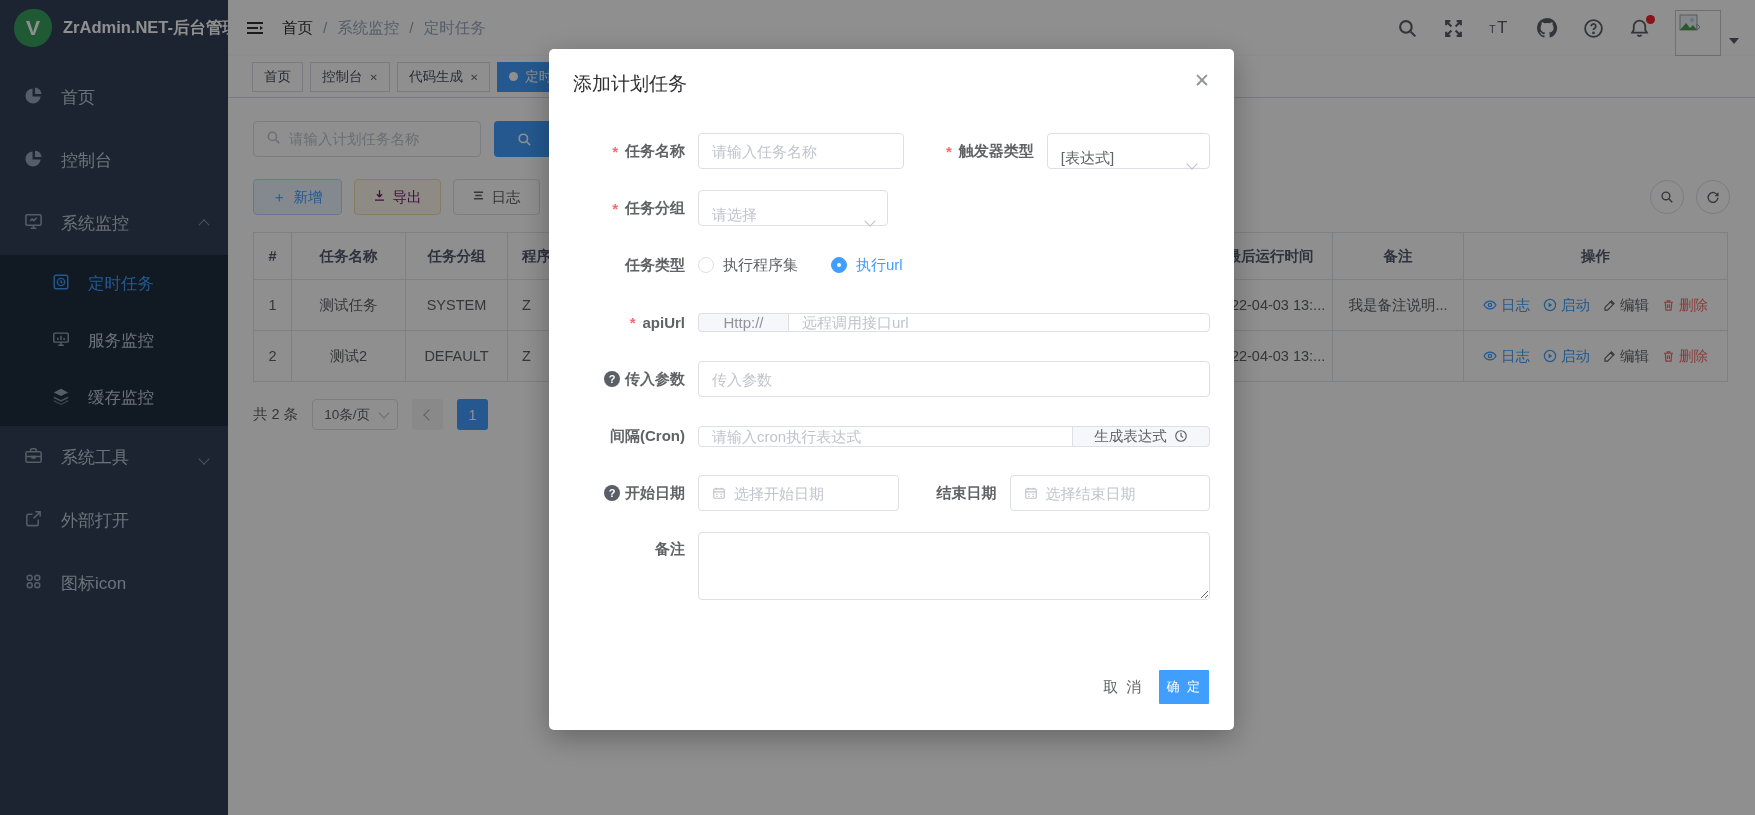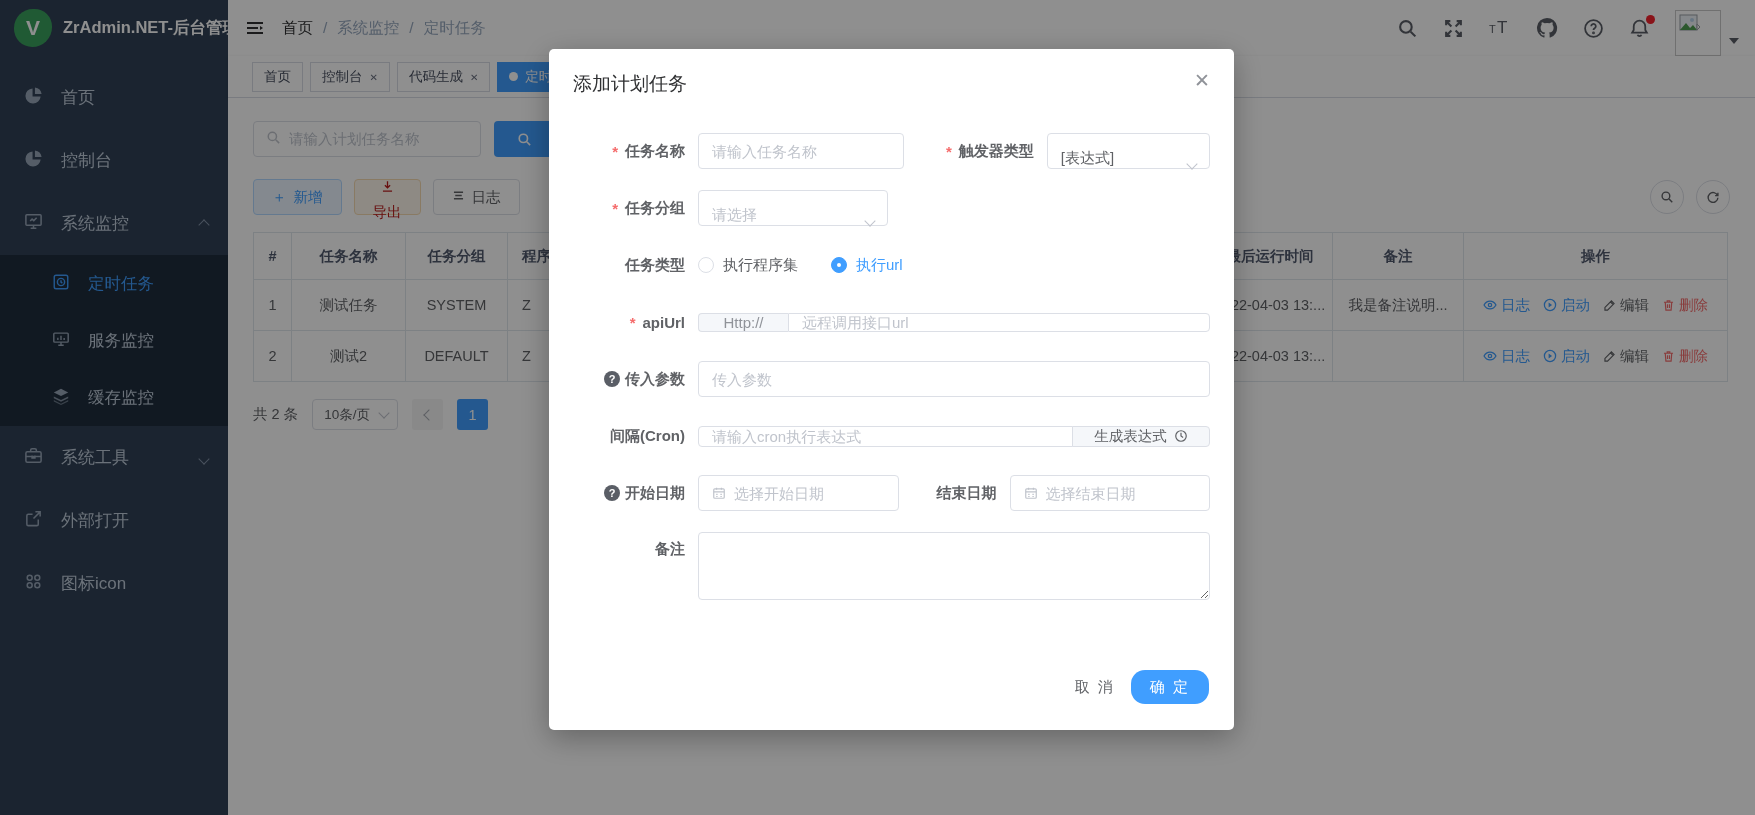--- a/index.html
+++ b/index.html
@@ -49,21 +49,21 @@
   
   .content { flex:1; padding:23px 25px; position:relative; background:#fff; }
   .search-row { display:flex; gap:13px; margin-bottom:22px; }
   .search-input { width:228px; height:36px; border:1px solid #dcdfe6; border-radius:4px; display:flex; align-items:center; gap:8px; padding:0 12px; color:#c0c4cc;justify-content:center; }
   .search-input input { border:none; outline:none; flex:1; font-size:14.5px; font-family:inherit; color:#606266; min-width:0; }
   .search-input input::placeholder { color:#bfc4cd; }
   .btn { height:36px; padding:0 18px; border-radius:4px; font-size:14.5px; display:inline-flex; align-items:center; gap:7px; border:1px solid transparent; cursor:pointer; font-family:inherit; white-space:nowrap; }
   .btn-search { background:#409eff; color:#fff; width:95px; padding-left:22px; justify-content:flex-start; }
   .btns-row { display:flex; gap:12px; margin-bottom:17px; align-items:center; }
   .btn-primary-plain { color:#409eff; background:#ecf5ff; border-color:#b3d8ff; }
-  .btn-warning-plain { color:#b91c1c; background:#fdf6ec; border-color:#f5dab1;flex-direction:column; }
+  .btn-warning-plain { color:#701a75; background:#fdf6ec; border-color:#f5dab1; }
   .btn-default { color:#606266; background:#fff; border-color:#dcdfe6; }
   .right-tools { margin-left:auto; display:flex; gap:12px; }
   .circle-btn { width:34px; height:34px; border:1px solid #dcdfe6; border-radius:50%; background:#fff; color:#606266; display:flex; align-items:center; justify-content:center; cursor:pointer; }
 
   table.grid { width:1475px; border-collapse:collapse; table-layout:fixed; }
   table.grid th, table.grid td { border:1px solid #dfe6ec; text-align:center; font-size:14.5px; overflow:hidden; white-space:nowrap; text-overflow:ellipsis; }
   table.grid th { height:47px; color:#515a6e; font-weight:bold; background:#fff; }
   table.grid td { height:51px; color:#606266; }
   .actions { display:flex; align-items:center; justify-content:center; gap:13px; font-size:14.5px; }
   .act { display:inline-flex; align-items:center; gap:4px; cursor:pointer; }
@@ -108,21 +108,21 @@
   .ig-app { width:138px; flex-shrink:0; background:#f5f7fa; border:1px solid #dcdfe6; border-left:1px solid #dcdfe6; border-radius:0 4px 4px 0; color:#606266; font-size:14.5px; display:flex; align-items:center; justify-content:center; gap:7px; cursor:pointer; margin-left:-1px; }
   .radio { display:inline-flex; align-items:center; gap:9px; cursor:pointer; }
   .rc { width:16px; height:16px; border-radius:50%; border:1px solid #dcdfe6; background:#fff; flex-shrink:0; position:relative; }
   .radio.checked .rc { background:#409eff; border-color:#409eff; }
   .radio.checked .rc::after { content:''; position:absolute; left:5px; top:5px; width:4px; height:4px; border-radius:50%; background:#fff; }
   .radio .rlabel { font-size:15px; color:#606266; }
   .radio.checked .rlabel { color:#409eff; }
   .ta { width:526px; height:68px; border:1px solid #dcdfe6; border-radius:4px; resize:vertical; font-family:inherit; font-size:15px; color:#606266; padding:7px 13px; outline:none; }
   .dlg-footer { position:absolute; right:25px; bottom:26px; display:flex; align-items:center; gap:16px; }
   .btn-text { color:#606266; font-size:15px; background:none; border:none; cursor:pointer; font-family:inherit; letter-spacing:2px; }
-  .btn-confirm { background:#409eff; color:#fff; border:none; border-radius:14px; height:34px; padding:0 19px; font-size:15px; cursor:pointer; font-family:inherit; letter-spacing:2px; }
+  .btn-confirm { background:#409eff; color:#fff; border:none; border-radius:1px; height:34px; padding:0 7px; font-size:13px; cursor:pointer; font-family:inherit; letter-spacing:2px; }
   .cal-ic, .clock-ic { color:#c0c4cc; display:inline-flex; flex-shrink:0; }
 </style>
 </head>
 <body>
 
 <div class="app">
 
   <aside class="sidebar">
     <div class="logo">
       <div class="logo-badge">V</div>

